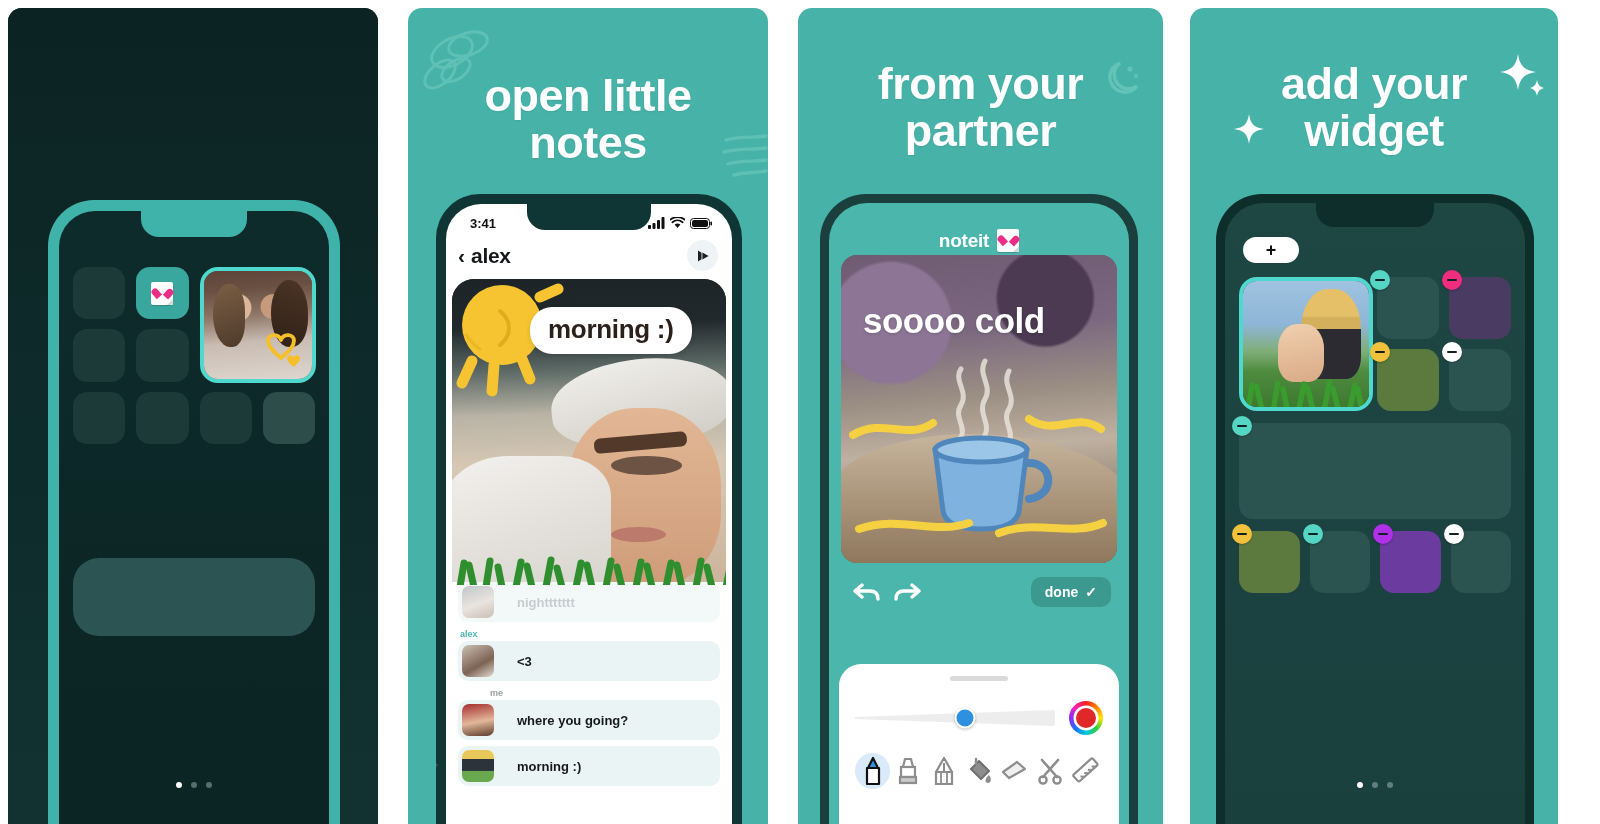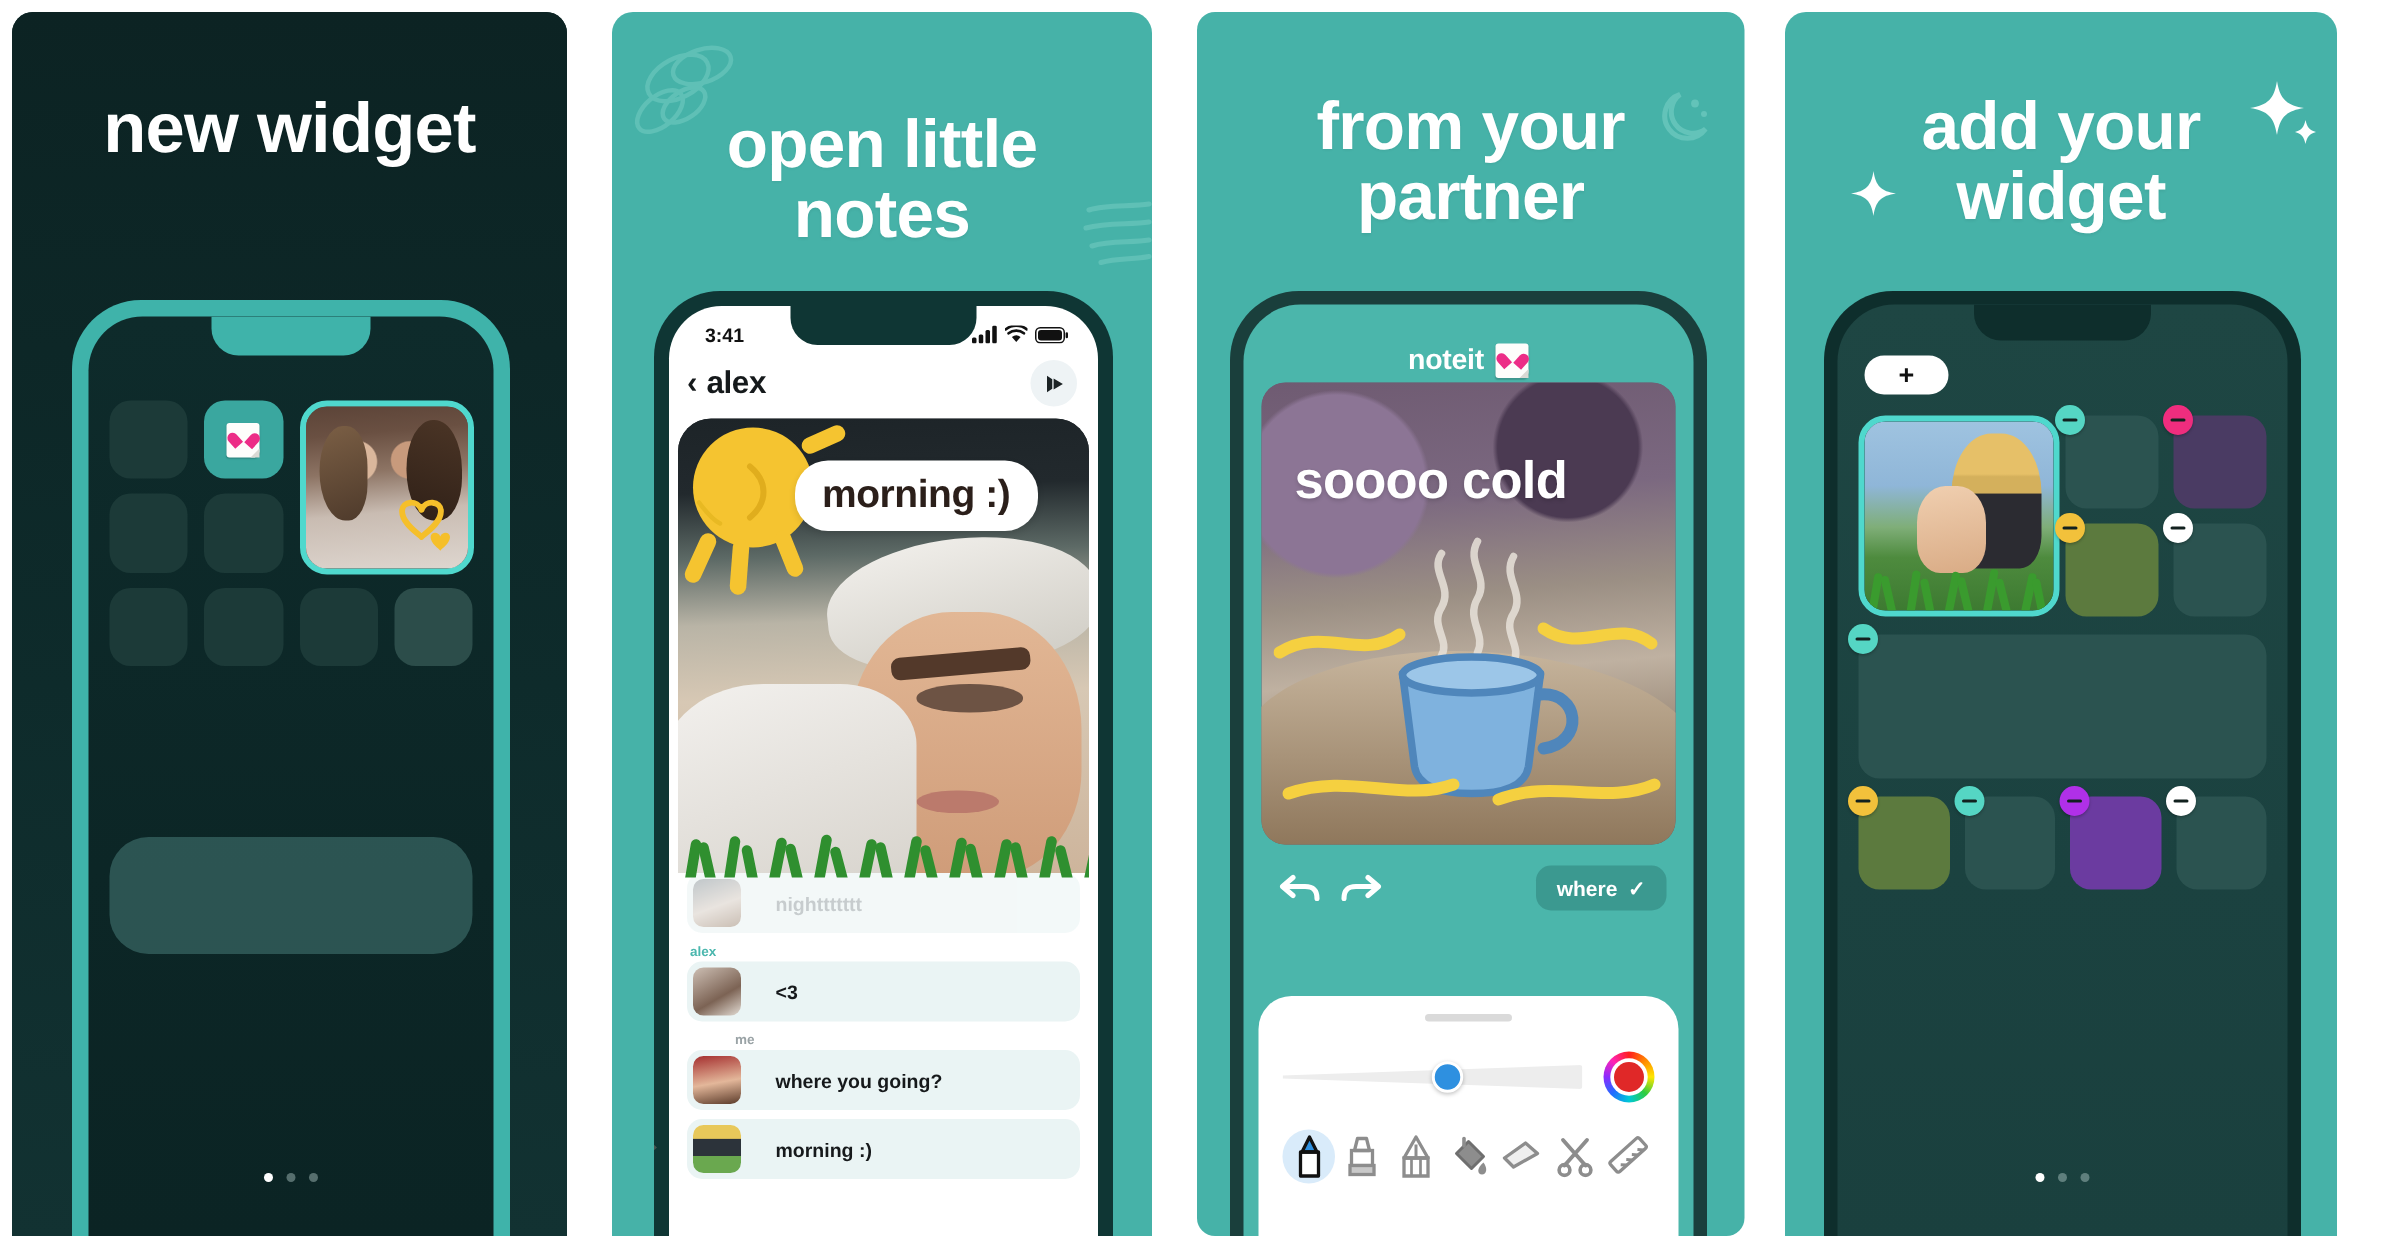--- a/index.html
+++ b/index.html
@@ -18,21 +18,21 @@
   
   .panel {
     position: absolute;
     top: 8px;
     height: 816px;
     border-radius: 14px 14px 0 0;
     overflow: hidden;
   }
   #panel1 { left: 8px;    width: 370px; background: #0d2a2a; }
   #panel2 { left: 408px;  width: 360px; background: #46b2a8; }
-  #panel3 { left: 798px;  width: 365px; background: #46b2a8; border-radius: 12px; }
+  #panel3 { left: 798px;  width: 365px; background: #46b2a8; }
   #panel4 { left: 1190px; width: 368px; background: #46b2a8; }
 
   #panel1 .p1bg {
     position: absolute; inset: 0;
     background: radial-gradient(ellipse 120% 60% at 50% 95%, #16ututu 0%, #0c2727 100%);
     background: linear-gradient(180deg, #0c2323 0%, #0e2b2b 55%, #123232 100%);
   }
 
   
   .headline {
@@ -512,21 +512,20 @@
 </style>
 </head>
 <body>
 
 <div class="stage">
 
   <div class="panel" id="panel1">
     <div class="p1bg"></div>
 
     <div class="headline">
-      <span class="l2">new widget</span>
     </div>
 
     <div class="phone" id="p1phone">
       <div id="p1screen">
         <div class="notch"></div>
 
         <div class="home-grid">
           <div class="app-icon"></div>
           <div class="app-icon noteit">
             <span class="noteit-glyph">
@@ -754,21 +753,21 @@
             <svg width="28" height="22" viewBox="0 0 28 22">
               <path d="M9 4 L2 10 L9 16" fill="none" stroke="#fff" stroke-width="3.4" stroke-linecap="round" stroke-linejoin="round"></path>
               <path d="M3 10 L17 10 C23 10, 25 13, 25 18" fill="none" stroke="#fff" stroke-width="3.4" stroke-linecap="round"></path>
             </svg>
             <svg width="28" height="22" viewBox="0 0 28 22">
               <path d="M19 4 L26 10 L19 16" fill="none" stroke="#fff" stroke-width="3.4" stroke-linecap="round" stroke-linejoin="round"></path>
               <path d="M25 10 L11 10 C5 10, 3 13, 3 18" fill="none" stroke="#fff" stroke-width="3.4" stroke-linecap="round"></path>
             </svg>
           </span>
           <span class="done-btn">
-            <span>where</span>
+            <span>done</span>
             <span>✓</span>
           </span>
         </div>
 
         <div class="tool-sheet">
           <div class="sheet-handle"></div>
 
           <div class="size-row">
             <span class="size-slider">
               <span class="size-track"></span>

